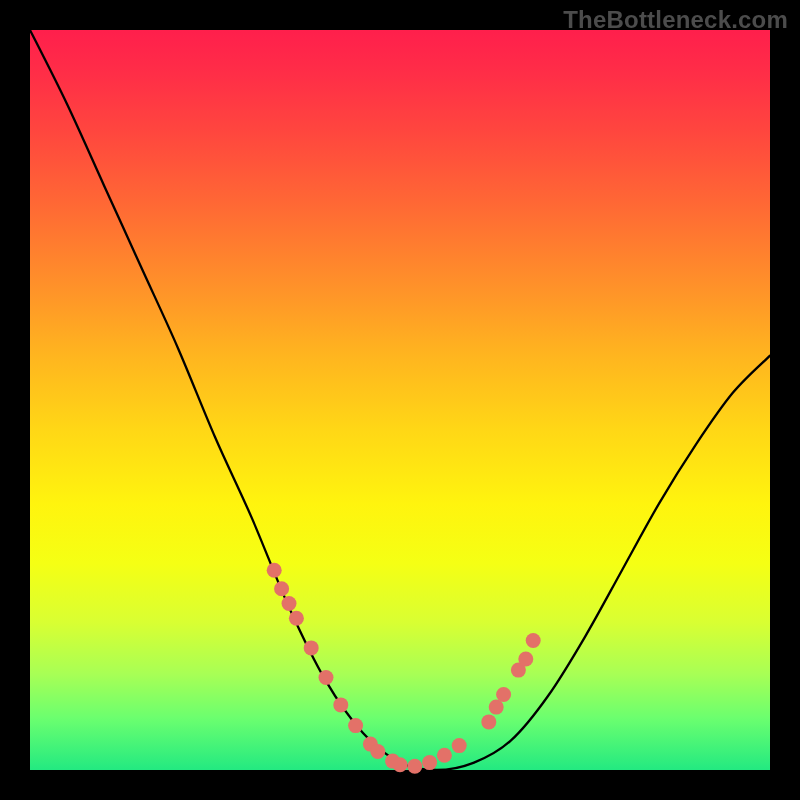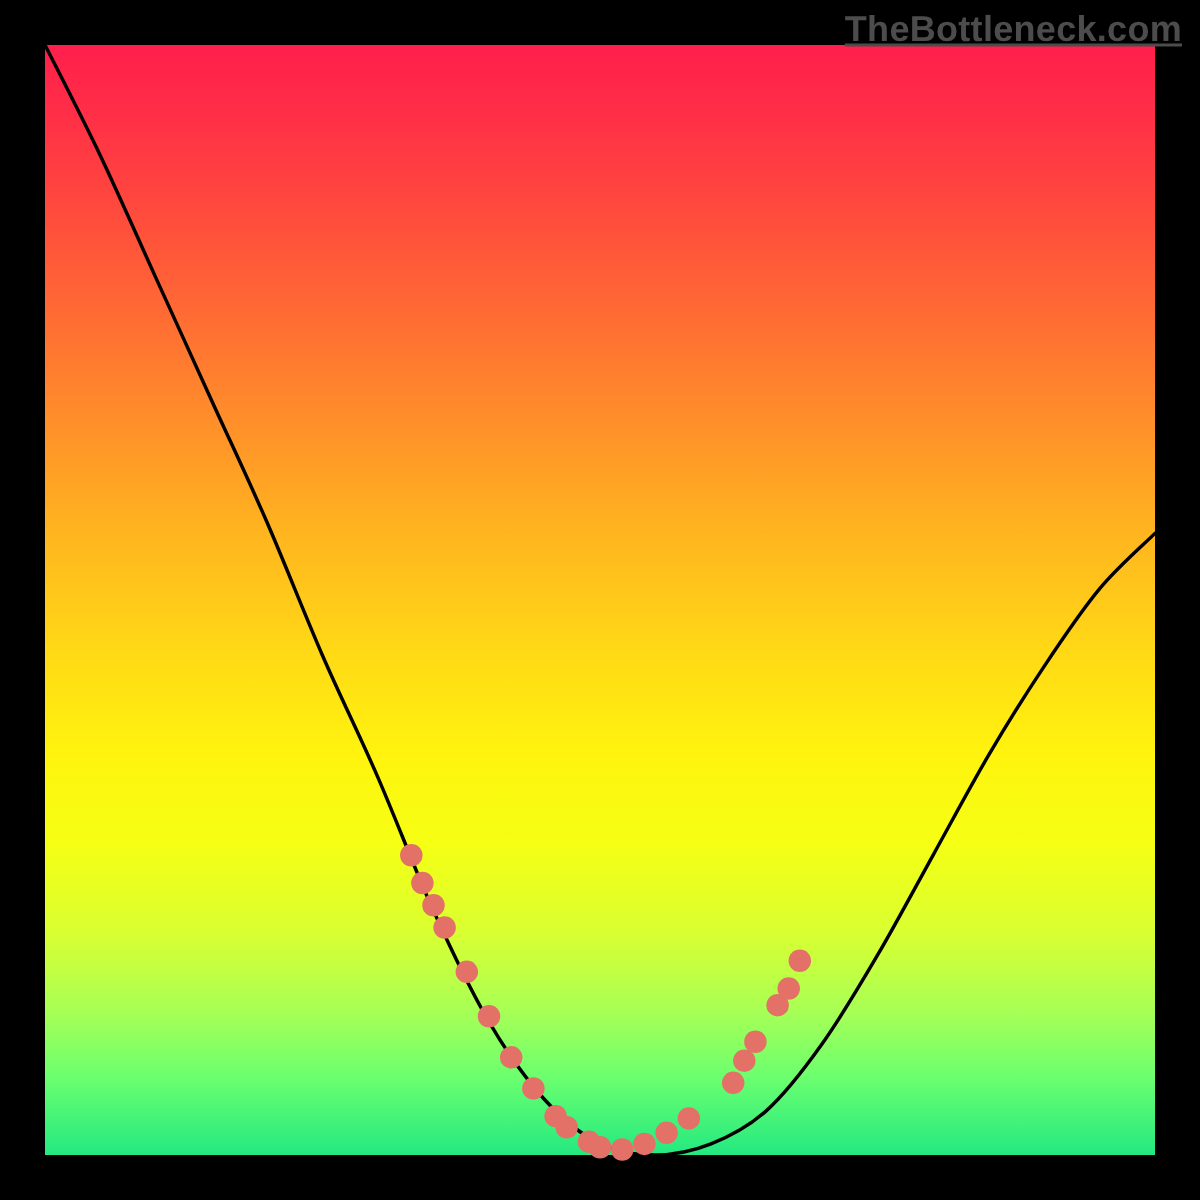--- a/index.html
+++ b/index.html
@@ -42,21 +42,20 @@
   }
   .watermark {
     position: absolute;
     top: 6px;
     right: 12px;
     color: #4c4c4c;
     font-size: 24px;
     font-weight: 600;
     letter-spacing: 0.2px;
     user-select: none;
-    text-decoration: underline;
   }
   svg.curve {
     position: absolute;
     left: 0;
     top: 0;
     width: 740px;
     height: 740px;
     overflow: visible;
   }
 </style>

